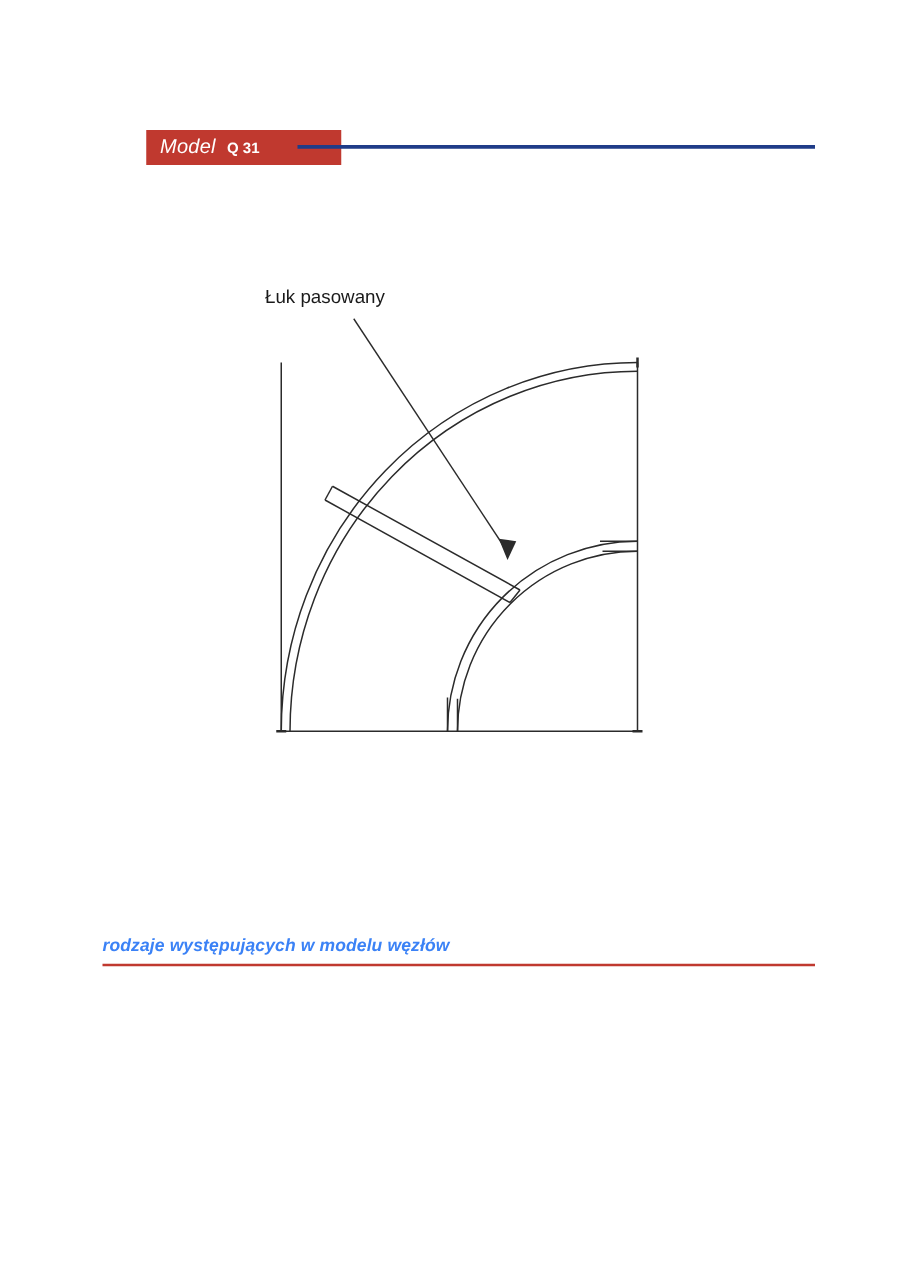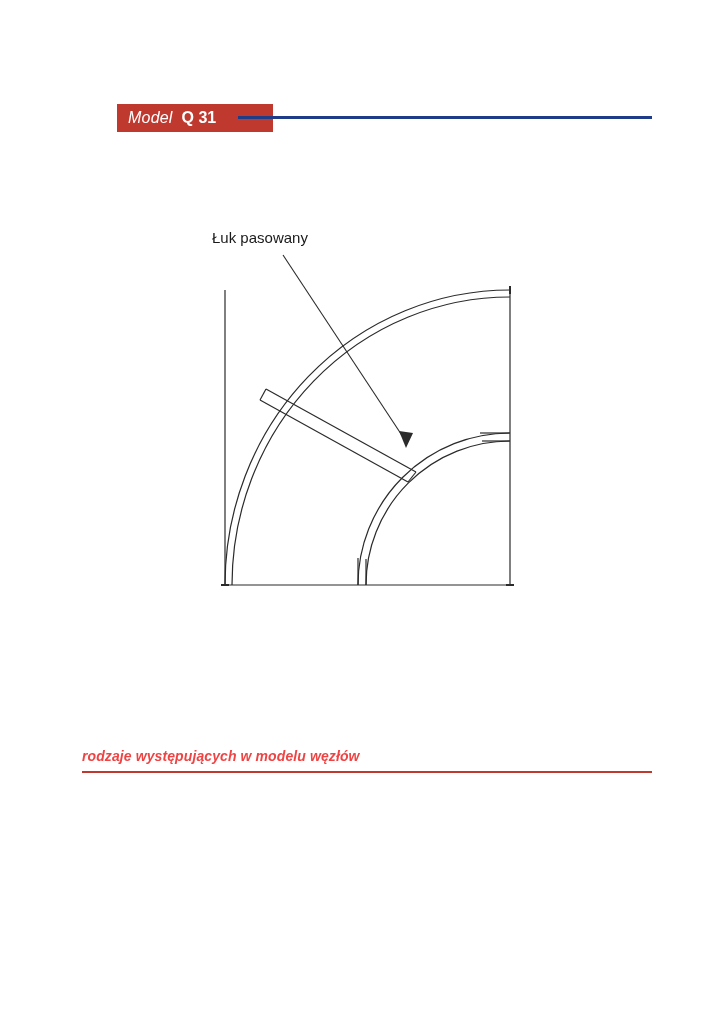--- a/index.html
+++ b/index.html
@@ -38,21 +38,21 @@
   }
   .badge-model {
     color: #ffffff;
     font-style: italic;
     font-size: 16px;
     letter-spacing: 0.2px;
   }
   .badge-code {
     color: #ffffff;
     font-weight: bold;
-    font-size: 16px;
+    font-size: 12px;
     margin-left: 9px;
   }
   .header-rule {
     position: absolute;
     left: 156px;
     top: 12px;
     width: 414px;
     height: 3px;
     background: #1f3c88;
   }
@@ -81,21 +81,21 @@
   .footer {
     position: absolute;
     left: 82px;
     top: 748px;
     width: 570px;
   }
   .footer-text {
     font-style: italic;
     font-weight: bold;
     font-size: 14px;
-    color: #ef4444;
+    color: #3b82f6;
     letter-spacing: 0.1px;
   }
   .footer-rule {
     margin-top: 7px;
     width: 570px;
     height: 2px;
     background: #c0392f;
   }
 </style>
 </head>

